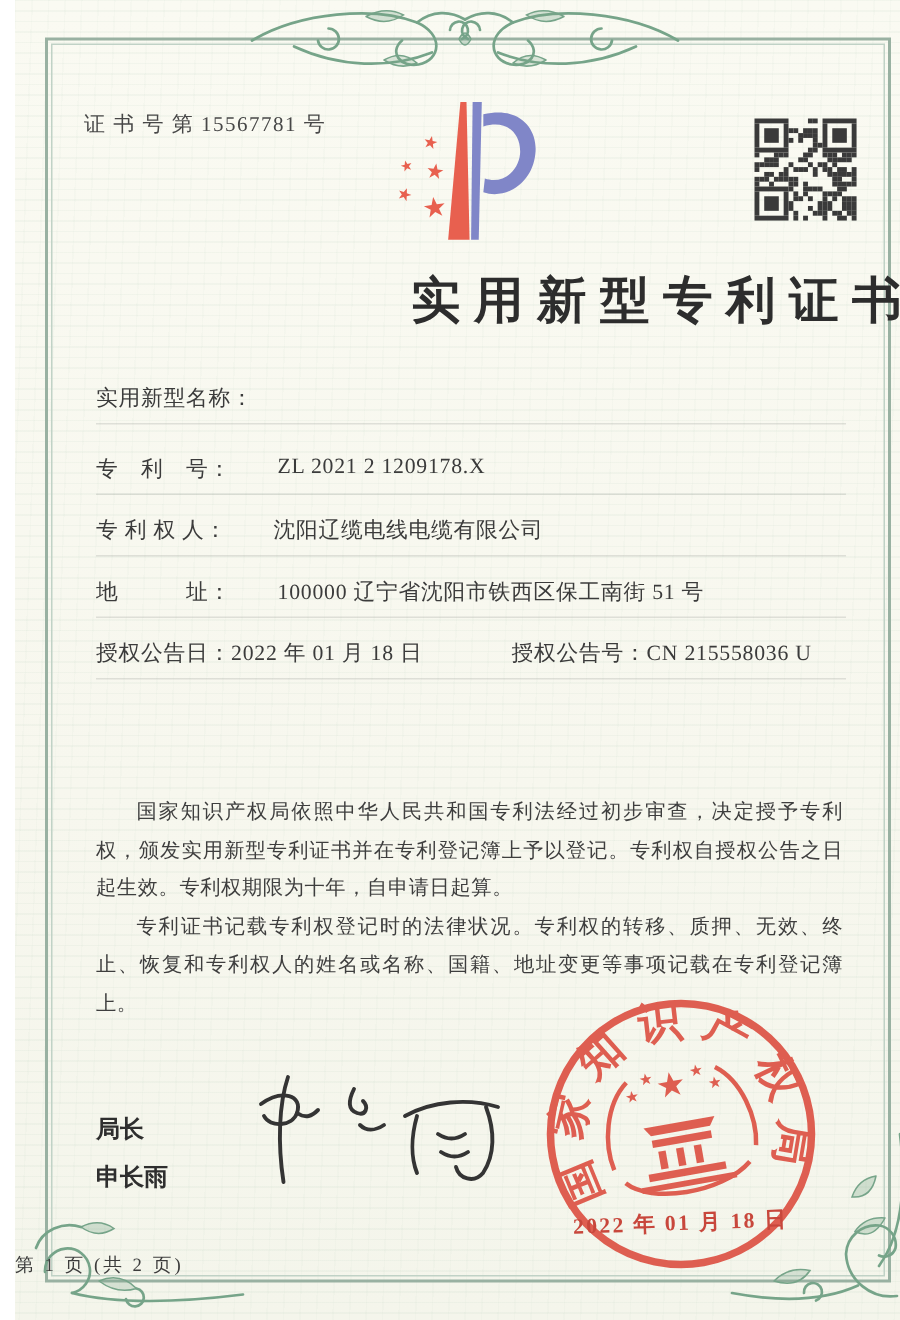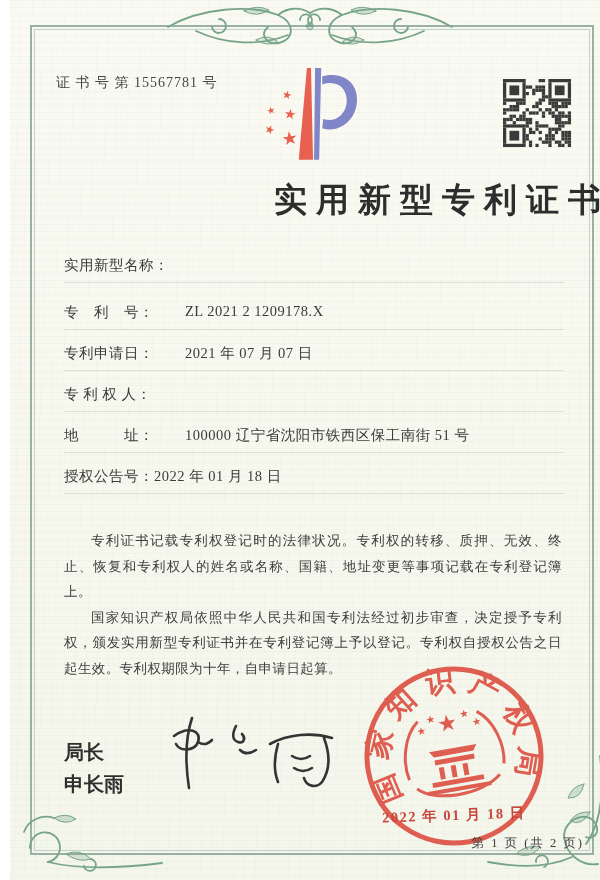--- a/index.html
+++ b/index.html
@@ -30,28 +30,28 @@
   .field-row{display:flex; align-items:flex-start; padding-bottom:7px; margin-bottom:14px;
     border-bottom:1px solid rgba(120,125,120,.20); letter-spacing:.5px; white-space:nowrap;gap:31px;}
   .field-row.first{margin-bottom:20px;}
   .field-label{flex:0 0 auto;}
   .grant-row{display:flex;}
   .grant-left{flex:0 0 246px; white-space:nowrap;}
   .grant-right{white-space:nowrap;}
   .paras{position:absolute; left:54px; right:48px; top:528px; font-size:13.5px;
     line-height:25.5px; color:#3e3e3e; text-align:justify; letter-spacing:.4px;}
   .paras p{margin:0; text-indent:2em;}
-  .signer{position:absolute; left:54px; top:738px; font-size:20px; line-height:32px;
-    color:#2e2e2e; font-family:Liberation Mono, monospace; font-weight:600;}
+  .signer{position:absolute; left:54px; top:738px; font-size:16px; line-height:32px;
+    color:#2e2e2e; font-family:Liberation Sans, sans-serif; font-weight:600;}
   .signature{position:absolute; left:142px; top:710px; width:190px; height:88px;}
   .seal{position:absolute; left:350px; top:662px; width:188px; height:188px;
     transform:rotate(-10deg); opacity:.92;}
   .seal-date{position:absolute; left:372px; top:806px; font-size:14.5px; letter-spacing:1.5px;
     color:#c8473c; font-weight:700; transform:rotate(-2deg);}
-  .footer{position:absolute; left:0; right:26px; top:835px; text-align:right;
+  .footer{position:absolute; left:0; right:26px; top:835px; text-align:left;
     font-size:12.5px; letter-spacing:2px; color:#3c3c3c;}
 </style>
 </head>
 <body>
 
 <div class="page">
 
   <div class="frame-outer">
     <div class="frame-inner"></div>
   </div>
@@ -278,40 +278,40 @@
 
   <div class="fields">
     <div class="field-row first">
       <span class="field-label">实用新型名称：</span>
     </div>
     <div class="field-row">
       <span class="field-label">专　利　号：</span>
       <span class="field-value">ZL 2021 2 1209178.X</span>
     </div>
     <div class="field-row">
-      <span class="field-label">专利申请日：</span>
-      <span class="field-value">2021 年 07 月 07 日</span>
-    </div>
-    <div class="field-row">
       <span class="field-label">专 利 权 人：</span>
+      <span class="field-value">沈阳辽缆电线电缆有限公司</span>
     </div>
     <div class="field-row">
       <span class="field-label">地　　　址：</span>
       <span class="field-value">100000 辽宁省沈阳市铁西区保工南街 51 号</span>
     </div>
     <div class="field-row grant-row">
       <span class="grant-left">
-        <span>授权公告号：</span><span>2022 年 01 月 18 日</span>
+        <span>授权公告日：</span><span>2022 年 01 月 18 日</span>
       </span>
+      <span class="grant-right">
+        <span>授权公告号：</span><span>CN 215558036 U</span>
+      </span>
     </div>
   </div>
 
   <div class="paras">
+    <p>国家知识产权局依照中华人民共和国专利法经过初步审查，决定授予专利权，颁发实用新型专利证书并在专利登记簿上予以登记。专利权自授权公告之日起生效。专利权期限为十年，自申请日起算。</p>
     <p>专利证书记载专利权登记时的法律状况。专利权的转移、质押、无效、终止、恢复和专利权人的姓名或名称、国籍、地址变更等事项记载在专利登记簿上。</p>
-    <p>国家知识产权局依照中华人民共和国专利法经过初步审查，决定授予专利权，颁发实用新型专利证书并在专利登记簿上予以登记。专利权自授权公告之日起生效。专利权期限为十年，自申请日起算。</p>
   </div>
 
   <div class="signer">
     <div>局长</div>
     <div>申长雨</div>
   </div>
 
   <svg class="signature" viewBox="0 0 190 88">
     <g stroke="#343434" stroke-width="2.6" fill="none" stroke-linecap="round" stroke-linejoin="round">
       <path d="M40,8 C34,26 33,52 37,78"></path>

